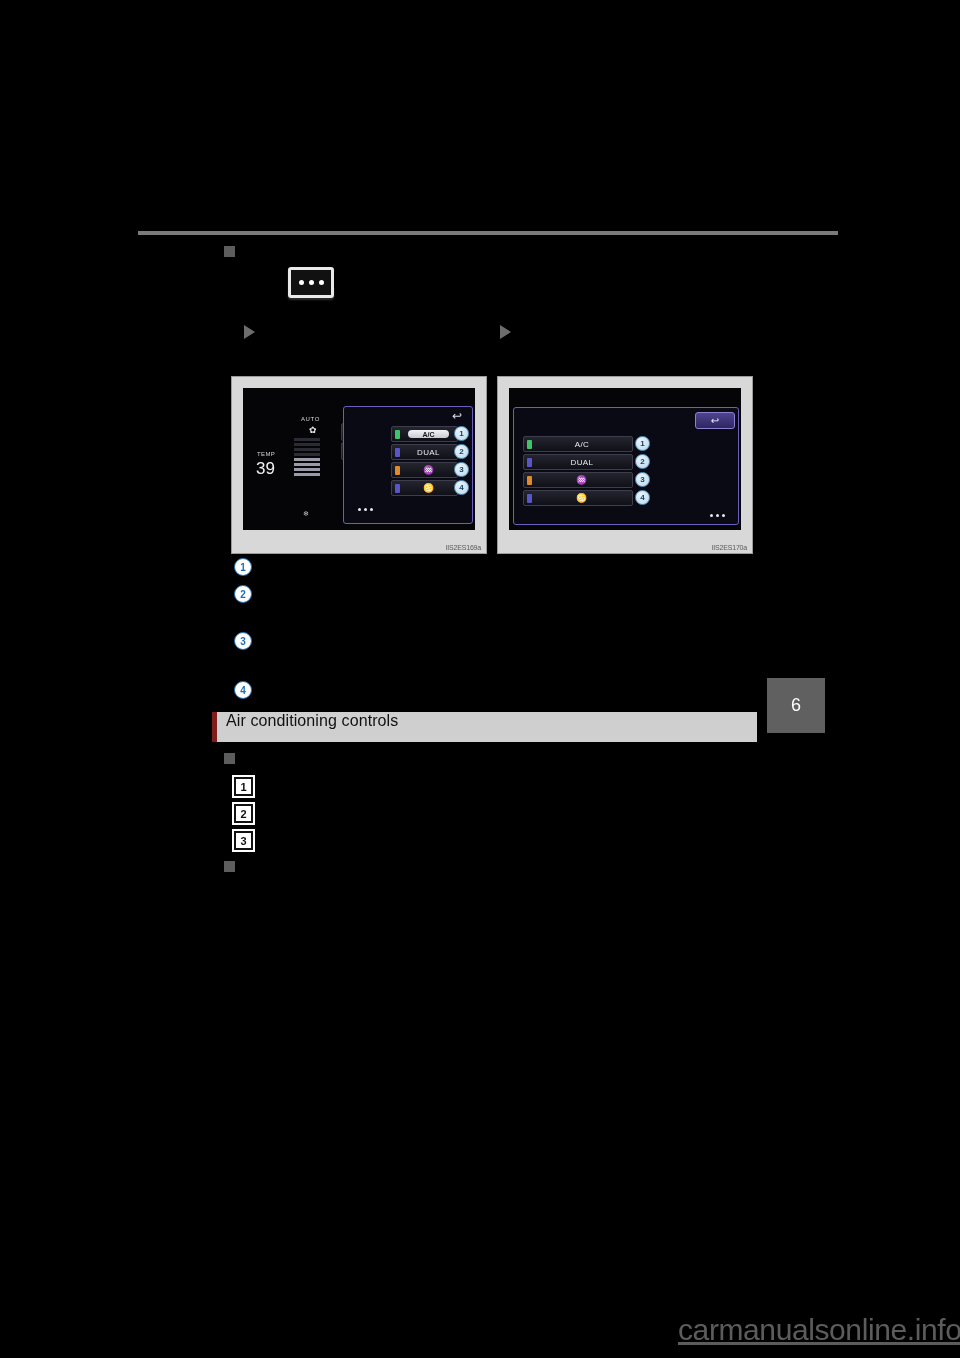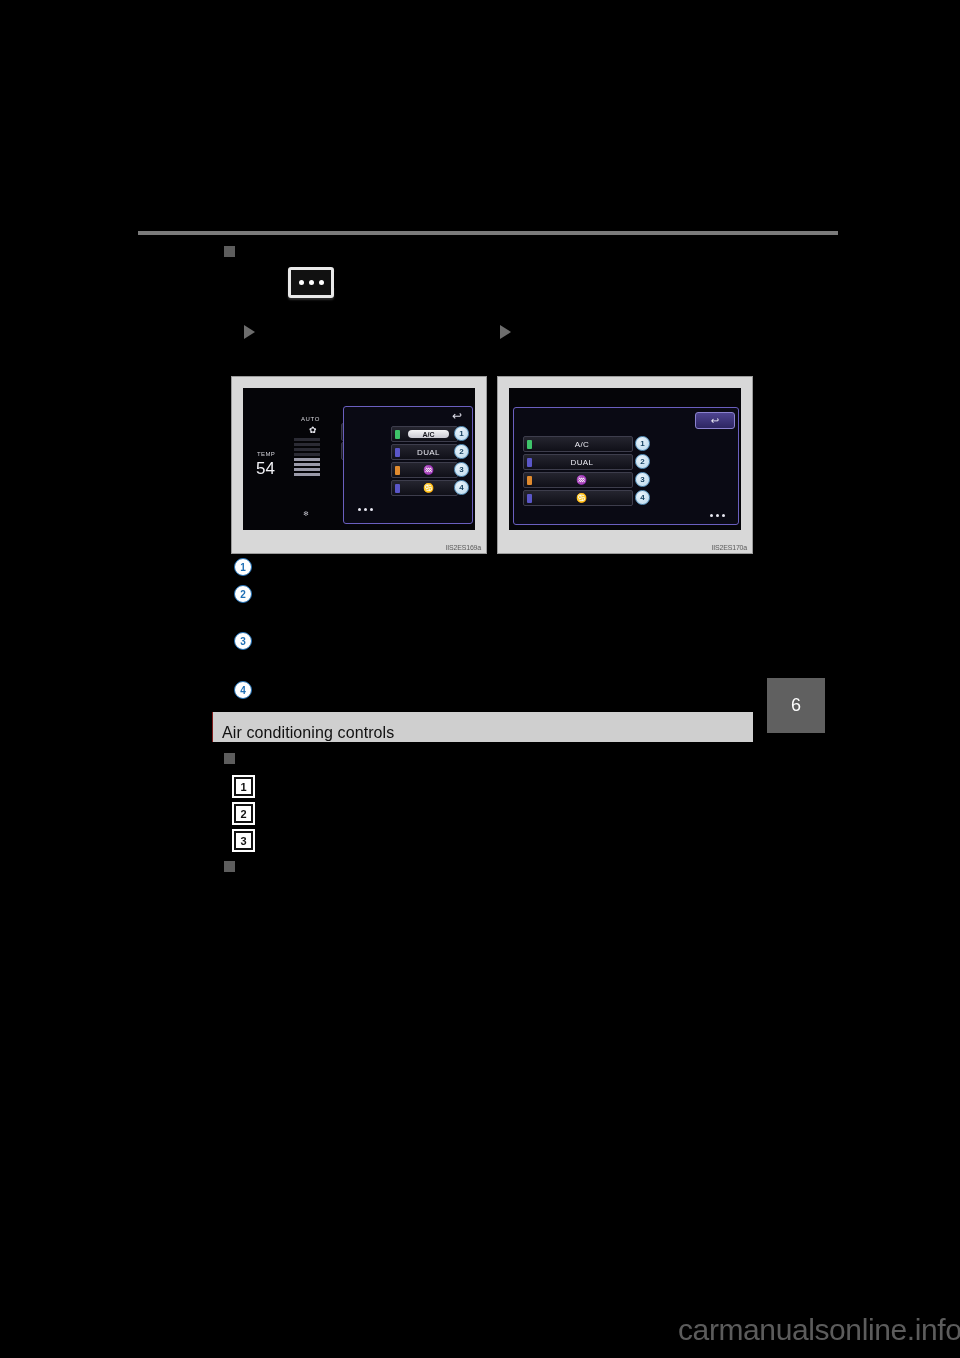--- a/index.html
+++ b/index.html
@@ -76,31 +76,31 @@
   
   .cmark{position:absolute;width:16px;height:16px;border-radius:50%;
          border:1.6px solid #1f6fb5;color:#1f6fb5;background:#fff;
          font-size:10px;font-weight:bold;display:flex;align-items:center;justify-content:center;}
   .smark{position:absolute;width:15px;height:15px;background:#fff;border:2px solid #111;
          color:#111;font-size:11px;font-weight:bold;
          display:flex;align-items:center;justify-content:center;
          box-shadow:0 0 0 2px #fff;}
 
   
-  .sechead{position:absolute;background:#cfcfcf;border-left:1px solid #7f1d1d;
-           display:flex;align-items:flex-end;}
+  .sechead{position:absolute;background:#cfcfcf;border-left:5px solid #7f1d1d;
+           display:flex;align-items:flex-start;}
   .sechead span{font-size:16px;color:#111;padding-left:9px;letter-spacing:.1px;}
 
   
   .chtab{position:absolute;background:#606060;display:flex;align-items:center;
          justify-content:center;}
   .chtab span{color:#fff;font-size:18px;}
 
   
-  .wm{position:absolute;color:#5c5c5c;font-size:30px;letter-spacing:-.4px;}
+  .wm{position:absolute;color:#5c5c5c;font-size:30px;letter-spacing:-.4px;text-decoration:underline;}
 </style>
 </head>
 <body>
 
 <div class="page">
 
   <div class="top-rule"></div>
 
   <div class="sqbullet" style="left:224px;top:246px;"></div>
   <div class="redact" style="left:240px;top:243px;width:560px;height:16px;"></div>
@@ -115,21 +115,21 @@
   <div class="tribullet" style="left:244px;top:325px;"></div>
   <div class="redact" style="left:260px;top:323px;width:210px;height:15px;"></div>
 
   <div class="tribullet" style="left:500px;top:325px;"></div>
   <div class="redact" style="left:516px;top:323px;width:210px;height:15px;"></div>
 
   <div class="fig" style="left:231px;top:376px;width:254px;height:176px;">
     <div class="screen" style="left:11px;top:11px;right:11px;bottom:23px;">
 
       <div class="temp-label" style="left:14px;top:63px;">TEMP</div>
-      <div class="temp-val" style="left:13px;top:72px;">54</div>
+      <div class="temp-val" style="left:13px;top:72px;">39</div>
 
       <div class="auto-label" style="left:58px;top:28px;">AUTO</div>
       <div class="fan-glyph" style="left:66px;top:38px;">✿</div>
       <div class="bars" style="left:51px;top:50px;">
         <span class="on"></span>
           <span class="on"></span>
           <span class="on"></span>
           <span class="on"></span>
         <span></span>
           <span></span>

